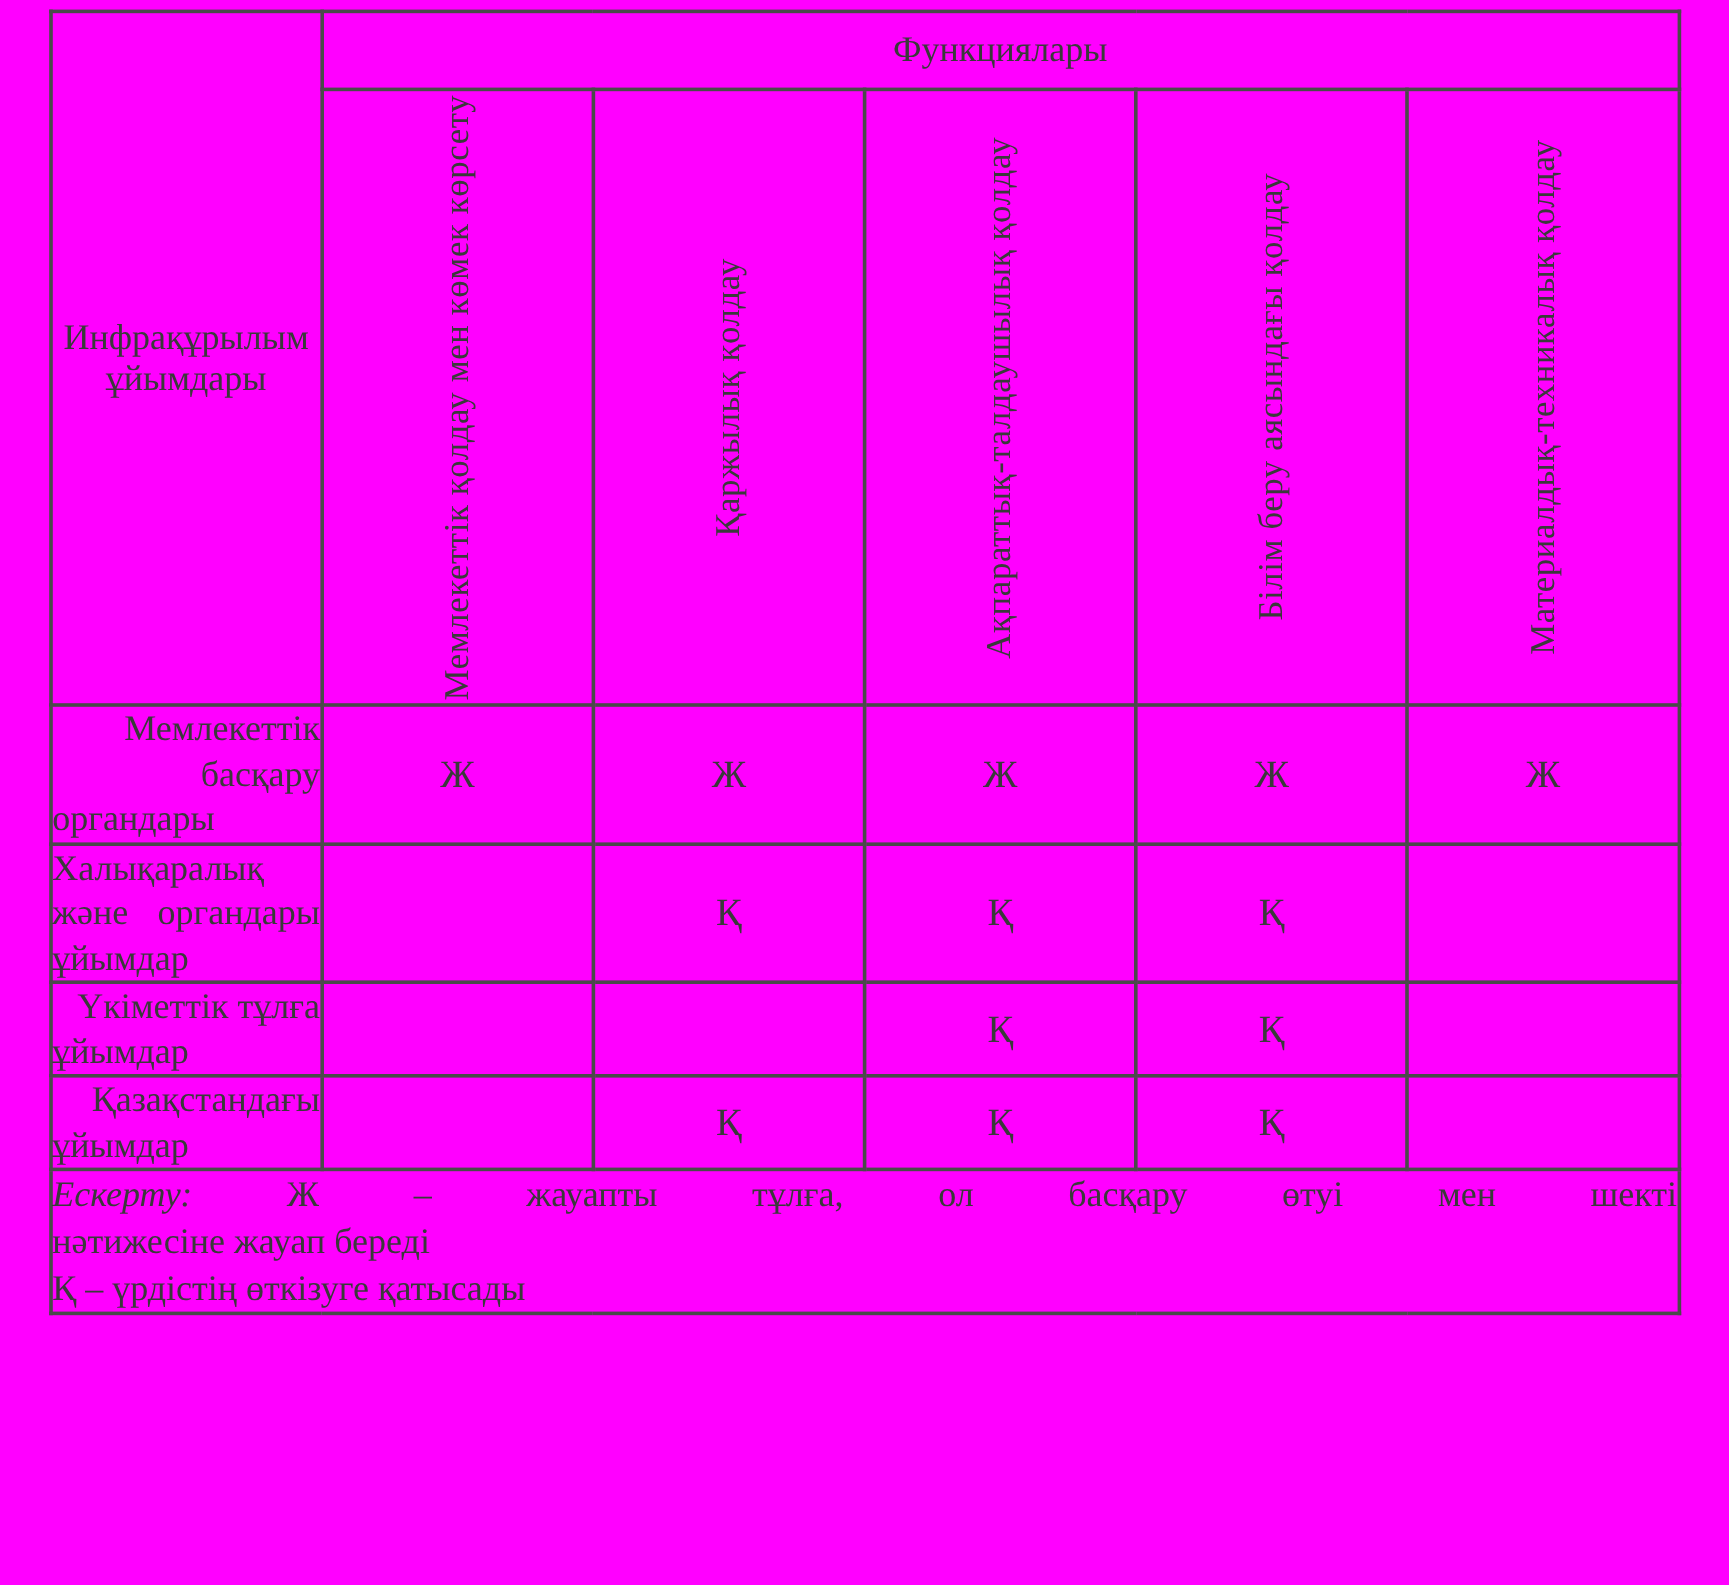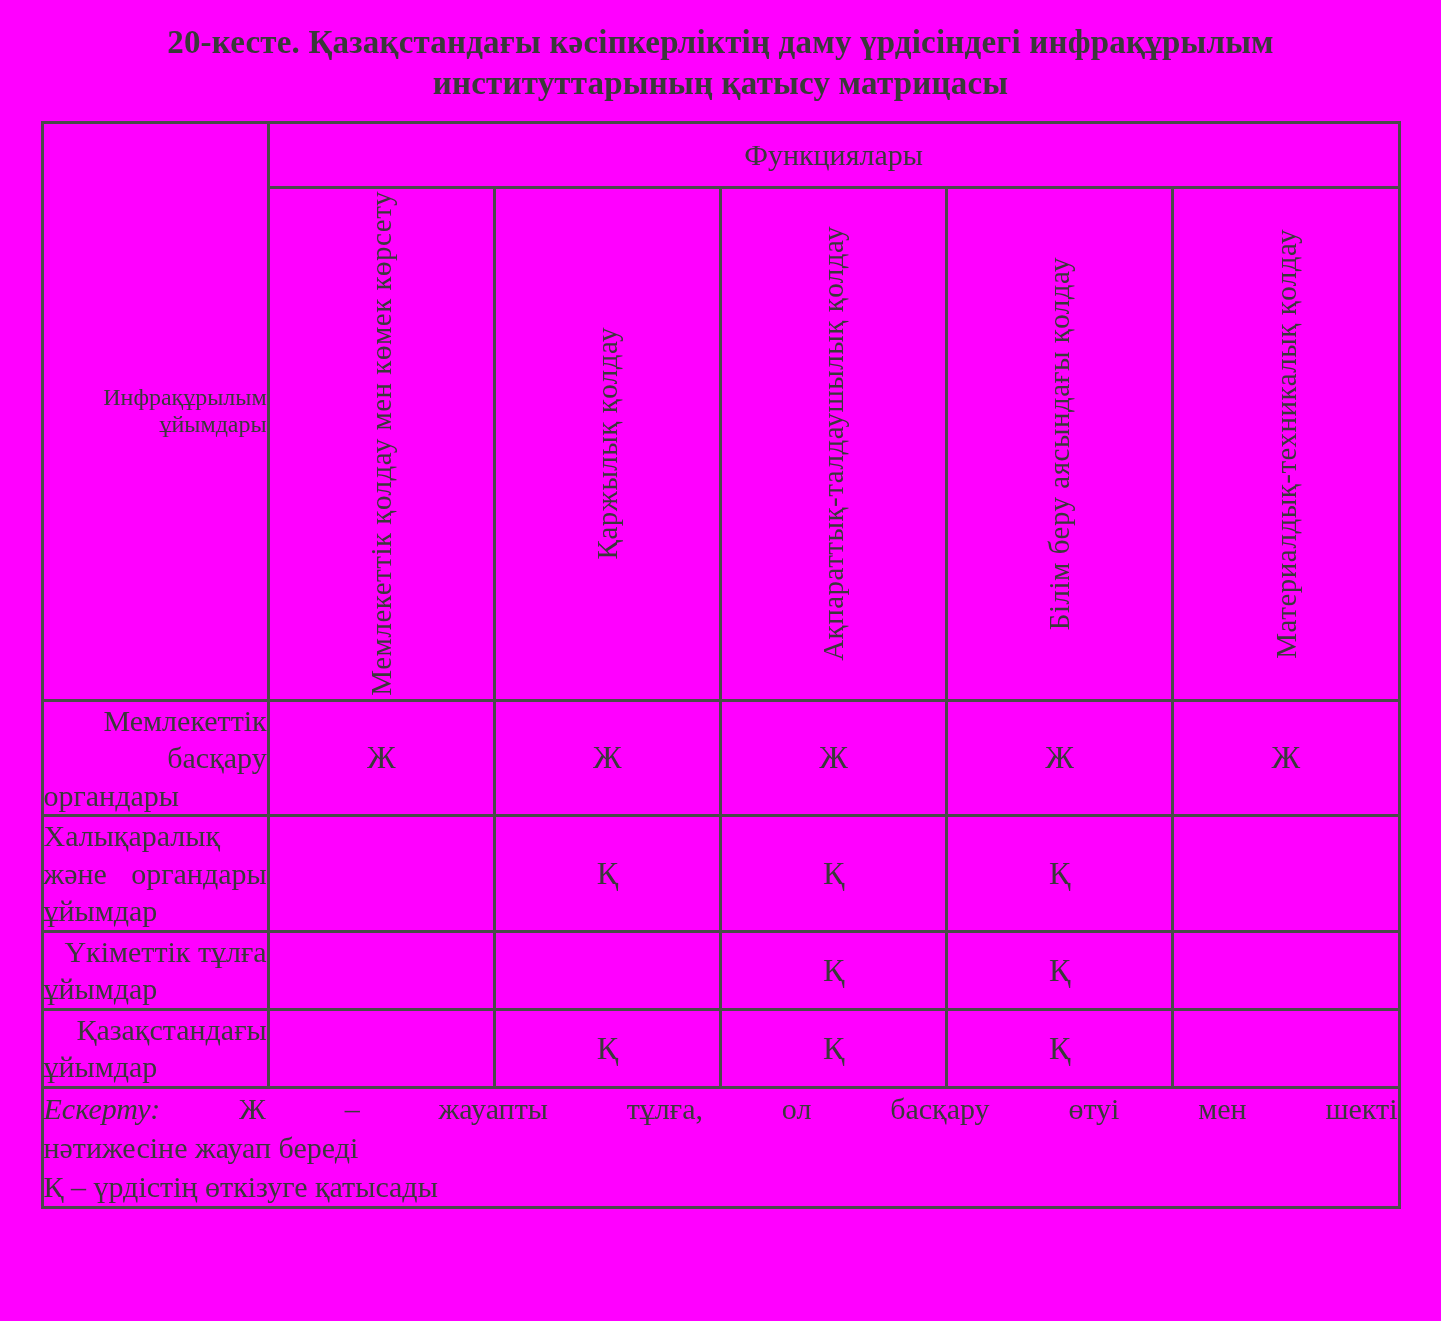--- a/index.html
+++ b/index.html
@@ -42,22 +42,22 @@
     color: #3a3a3a;
     font-weight: normal;
   }
   .fn-group {
     text-align: center;
     font-size: 30px;
     height: 62px;
     font-family: "Liberation Serif", serif;
   }
   .rowhead-main {
-    text-align: right;
-    font-size: 24px;
+    text-align: center;
+    font-size: 30px;
     padding: 8px 10px;
   }
   .vert-cell {
     height: 510px;
     text-align: center;
     vertical-align: middle;
   }
   .vert-inner {
     writing-mode: vertical-rl;
     transform: rotate(180deg);
@@ -100,21 +100,20 @@
     display: block;
   }
   .c-col { width: 128px; }
   .c-col-wide { width: 155px; }
 </style>
 </head>
 <body>
 
 <div class="page">
 
-  <div class="title">20-кесте. Қазақстандағы кәсіпкерліктің даму үрдісіндегі инфрақұрылым институттарының қатысу матрицасы</div>
 
   <table class="matrix">
     <tbody>
       <tr>
         <td rowspan="2" class="rowhead-main">Инфрақұрылым ұйымдары</td>
         <td colspan="5" class="fn-group">Функциялары</td>
       </tr>
       <tr>
         <td class="vert-cell c-col">
           <div class="vert-inner">Мемлекеттік қолдау мен көмек көрсету</div>

